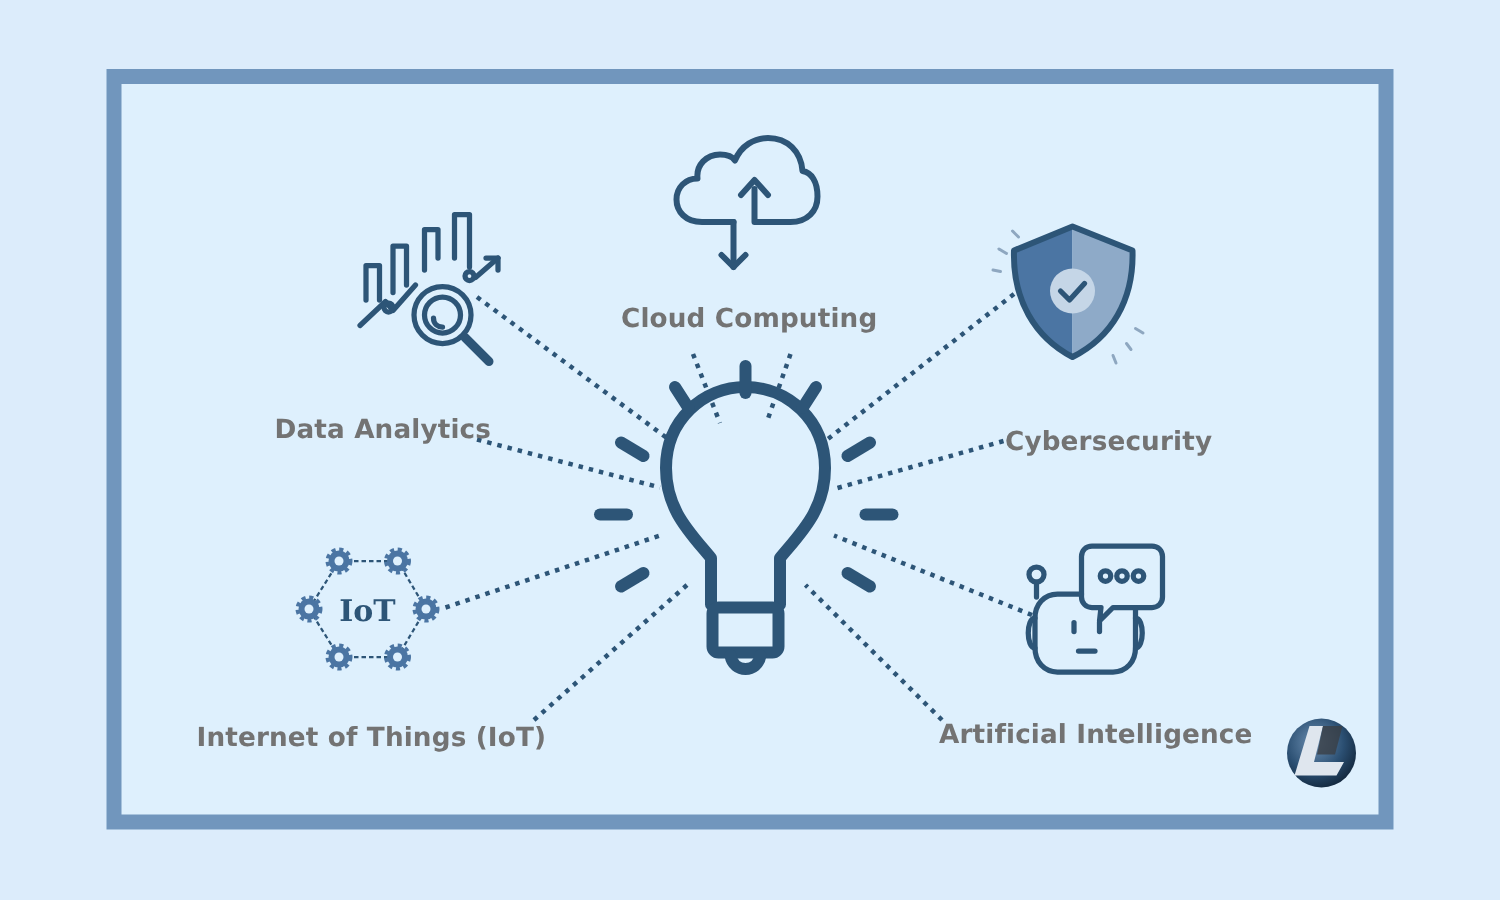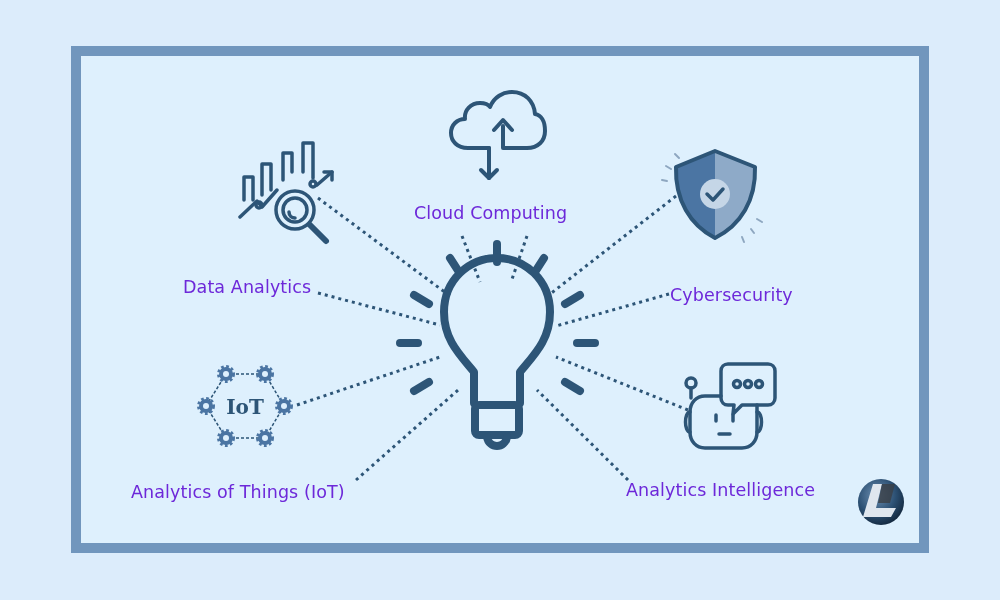--- a/index.html
+++ b/index.html
@@ -11,24 +11,24 @@
     }
     .frame {
       position: absolute; left: 71px; top: 46px;
       width: 838px; height: 487px;
       border: 10px solid #7196bd;
       background: #def0fd;
     }
     svg.diagram { position: absolute; left: 0; top: 0; }
     .label {
       position: absolute;
-      color: #6d28d9;
+      color: #737373;
       font-family: "DejaVu Sans", sans-serif;
       font-size: 17.5px;
-      font-weight: normal;
+      font-weight: bold;
       letter-spacing: 0.1px;
       white-space: nowrap;
       line-height: 20px;
     }
     .iot-text {
       font-family: "DejaVu Serif", serif;
       font-weight: bold;
     }
   </style>
 </head>
@@ -161,14 +161,14 @@
     </defs>
     <circle cx="881" cy="502" r="23" fill="url(#lg)"></circle>
     <path d="M873,484 L882,484 L876,508 L896,508 L891,517 L863,517 Z" fill="#dfe6ee"></path>
     <path d="M882,484 L895,484 L890,503 L878,503 Z" fill="#3a3f45" opacity="0.8"></path>
   </g>
 </svg>
 
 <div class="label" style="left:414px; top:203px;">Cloud Computing</div>
 <div class="label" style="left:183px; top:277px;">Data Analytics</div>
 <div class="label" style="left:670px; top:285px;">Cybersecurity</div>
-<div class="label" style="left:131px; top:482px;">Analytics of Things (IoT)</div>
-<div class="label" style="left:626px; top:480px;">Analytics Intelligence</div>
+<div class="label" style="left:131px; top:482px;">Internet of Things (IoT)</div>
+<div class="label" style="left:626px; top:480px;">Artificial Intelligence</div>
 
 </body></html>

